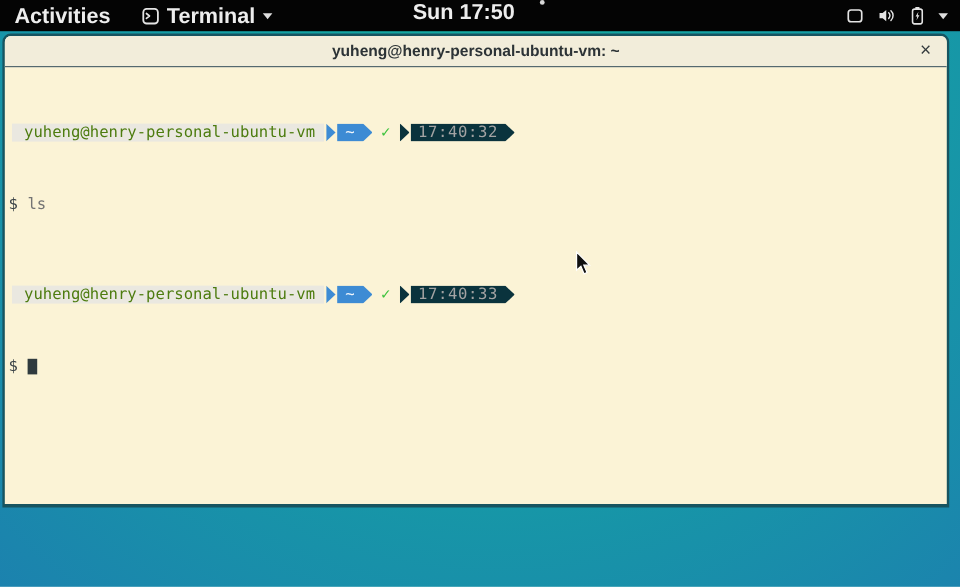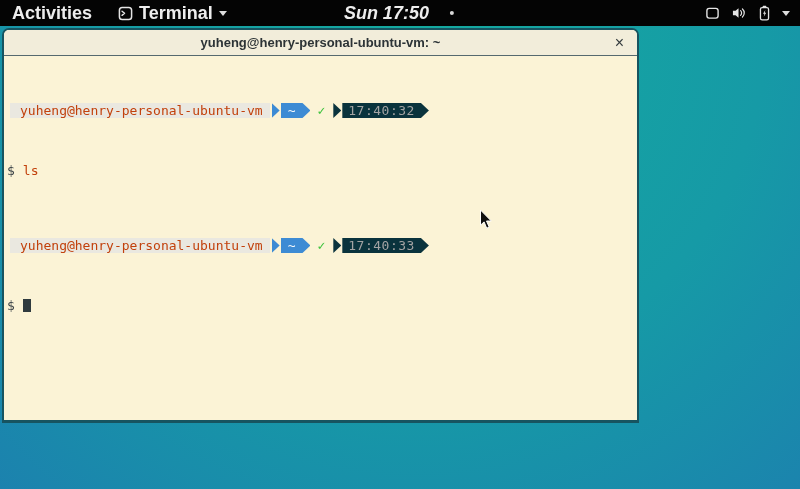--- a/index.html
+++ b/index.html
@@ -13,33 +13,33 @@
   
   .topbar {
     position:absolute; top:0; left:0; width:800px; height:26px;
     background:#040404; color:#ededed; display:flex; align-items:center;
     font-size:18px; font-weight:700; z-index:30;
   }
   .activities { padding:0 12px; height:26px; display:flex; align-items:center; cursor:default; }
   .app-indicator { display:flex; align-items:center; gap:6px; margin-left:10px; height:22px; padding:0 4px; }
   .tb-center {
     position:absolute; left:50%; transform:translateX(-51%);
-    display:flex; align-items:center; gap:21px; height:26px;font-style:italic;
+    display:flex; align-items:flex-start; gap:21px; height:26px;
   }
   .notif-dot { width:4px; height:4px; border-radius:50%; background:#d8d8d8; }
   .tb-right { margin-left:auto; display:flex; align-items:center; gap:11px; padding-right:10px; height:26px; }
   .tb-right svg, .app-indicator svg { display:block; }
   .chevron-down {
     width:0; height:0; border-left:4px solid transparent; border-right:4px solid transparent;
     border-top:5px solid #dedede; display:inline-block;
   }
 
   
   .window {
-    position:absolute; left:2px; top:28px; width:637px; height:395px;
+    position:absolute; left:2px; top:28px; width:789px; height:395px;
     background:#fbf3d6; border:2px solid #175460; border-bottom-width:3px;
     border-radius:7px 7px 0 0; z-index:20; overflow:hidden;
   }
   .titlebar {
     height:26px; background:#f2edda; border-bottom:1px solid #55696f;
     display:flex; align-items:center; justify-content:center; position:relative;
     color:#2c3336; font-size:13px; font-weight:700;
   }
   .close-btn {
     position:absolute; right:13px; top:0; height:26px; display:flex; align-items:center;
@@ -48,21 +48,21 @@
 
   .term {
     font-family:"DejaVu Sans Mono","Liberation Mono",monospace;
     font-size:13px; line-height:15px; color:#333a3d;
     padding:2px 0 0 3px; white-space:pre;
   }
   .line { height:15px; display:flex; align-items:center; white-space:pre; }
 
   
   .seg-user {
-    background:#eae8e0; color:#c2410c; height:15px; display:inline-flex; align-items:center;
+    background:#eae8e0; color:#4d7c0f; height:15px; display:inline-flex; align-items:center;
     margin-left:3px; padding:0 7px 0 10px;
   }
   .pl-tri {
     width:8px; height:15px; display:inline-block; margin:0 1px 0 2px;
     clip-path:polygon(0 0, 100% 50%, 0 100%);
   }
   .pl-tri.blue { background:#3d8bd4; }
   .pl-tri.dark { background:#0a333d; }
   .seg-blue {
     background:#3d8bd4; color:#f2f7fc; height:15px; display:inline-flex; align-items:center;
@@ -70,21 +70,21 @@
     clip-path:polygon(0 0, calc(100% - 8px) 0, 100% 50%, calc(100% - 8px) 100%, 0 100%);
   }
   .check { color:#3cc23c; font-weight:700; margin:0 6px 0 7px; }
   .seg-dark {
     background:#0a333d; color:#a3a3a3; height:15px; display:inline-flex; align-items:center;
     padding:0 14px 0 6px; letter-spacing:0.5px;
     clip-path:polygon(0 0, calc(100% - 8px) 0, 100% 50%, calc(100% - 8px) 100%, 0 100%);
   }
 
   .dollar { color:#3c4448; }
-  .cmd { color:#c2410c; margin-left:8px; }
+  .cmd { color:#737373; margin-left:8px; }
   .dirs { color:#2b9fa3; }
   .block-cursor {
     width:8px; height:13px; background:#2f3a3e; display:inline-block; margin-left:8px;
   }
 
   
   .mouse-cursor { position:absolute; left:479px; top:209px; z-index:40; pointer-events:none; }
 </style>
 </head>
 <body>

